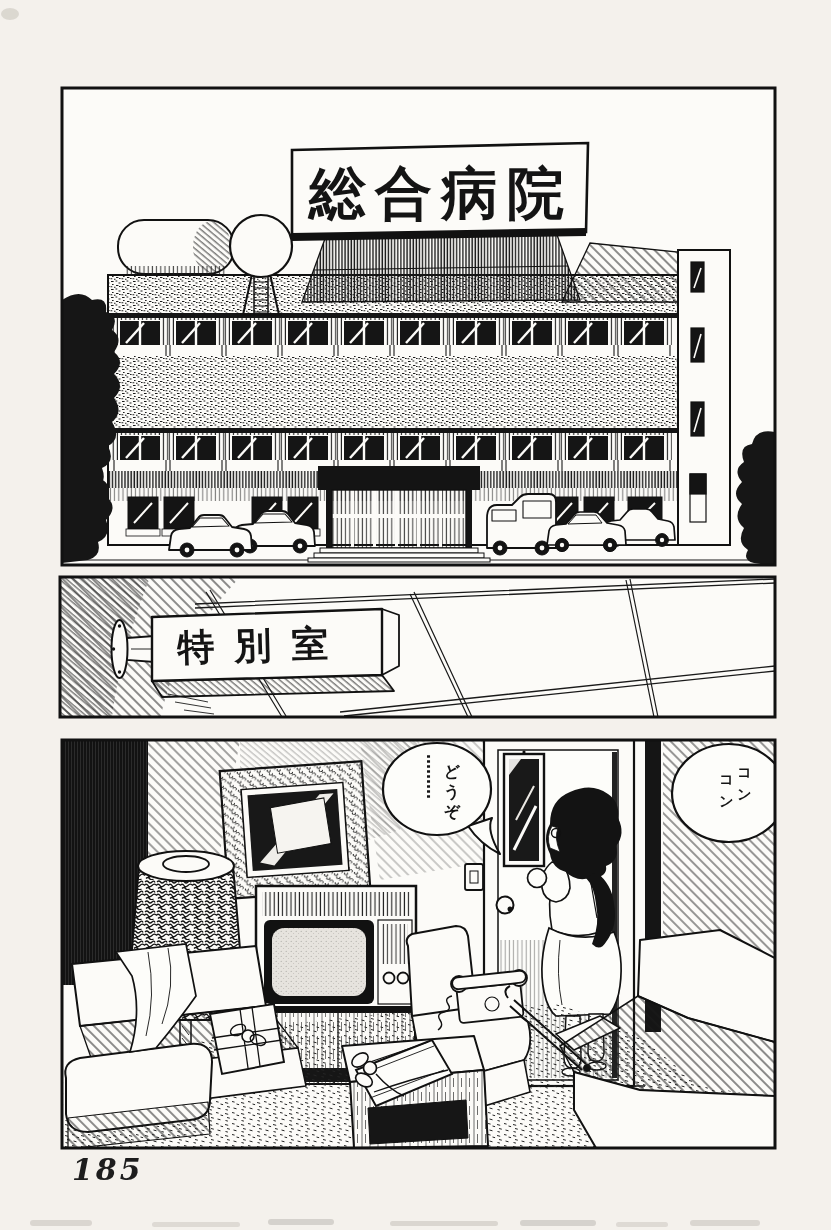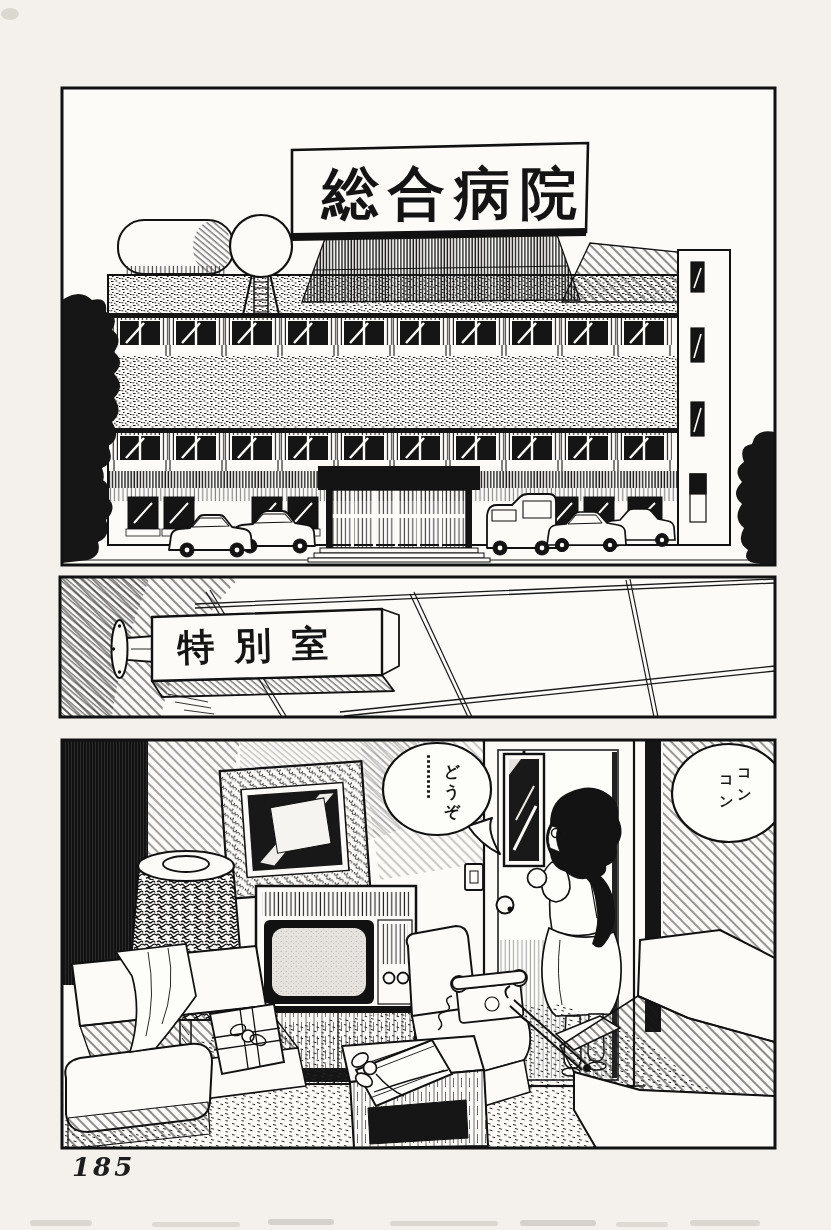--- a/index.html
+++ b/index.html
@@ -1,31 +1,31 @@
 <!DOCTYPE html>
 <html><head>
 <meta charset="utf-8">
 <style>
   html,body{margin:0;padding:0;background:#e9e6e0;}
   .page{position:relative;width:831px;height:1230px;background:#f4f1ec;overflow:hidden;
         font-family:"DejaVu Sans",sans-serif;color:#1a1a1a;}
   .page svg{position:absolute;left:0;top:0;}
   .ov{position:absolute;color:#141414;}
-  .sign-h{left:296px;top:156px;width:290px;height:74px;line-height:74px;text-align:right;
+  .sign-h{left:296px;top:156px;width:290px;height:74px;line-height:74px;text-align:center;
           font-size:57px;font-weight:800;letter-spacing:9px;white-space:nowrap;}
   .sign-r{left:168px;top:624px;width:190px;height:44px;line-height:44px;text-align:center;
           font-size:37px;font-weight:700;letter-spacing:20px;transform:rotate(-1.5deg);white-space:nowrap;}
   .vbub{writing-mode:vertical-rl;text-orientation:mixed;font-weight:600;}
   .vbub span{display:block;}
   .bub-douzo{left:410px;top:752px;width:52px;height:78px;font-size:16px;letter-spacing:2px;}
   .bub-douzo .c2{font-size:15px;letter-spacing:0;padding-top:2px;}
   .bub-knock{left:706px;top:760px;width:48px;height:62px;font-size:14px;font-weight:700;letter-spacing:4px;}
   .bub-knock .c2{padding-top:7px;}
   .pagenum{left:72px;top:1152px;font-family:"DejaVu Serif",serif;font-style:italic;font-weight:700;
-           font-size:26px;letter-spacing:3px;color:#1d1d1d;}
+           font-size:30px;letter-spacing:3px;color:#1d1d1d;}
 </style>
 </head>
 <body>
 
 <div class="page">
 <svg width="831" height="1230" viewBox="0 0 831 1230">
 <defs>
   <pattern id="stipple" width="11" height="8" patternUnits="userSpaceOnUse">
     <path d="M1 1.5h2.6M5.5 1h1.8M8.5 3h2M2 4.5h1.6M6 5.5h2.4M.5 6.8h1.8M9 6.5h1.6M4 7.2h1.5" stroke="#1c1c1c" stroke-width="1.1" fill="none"></path>
   </pattern>

